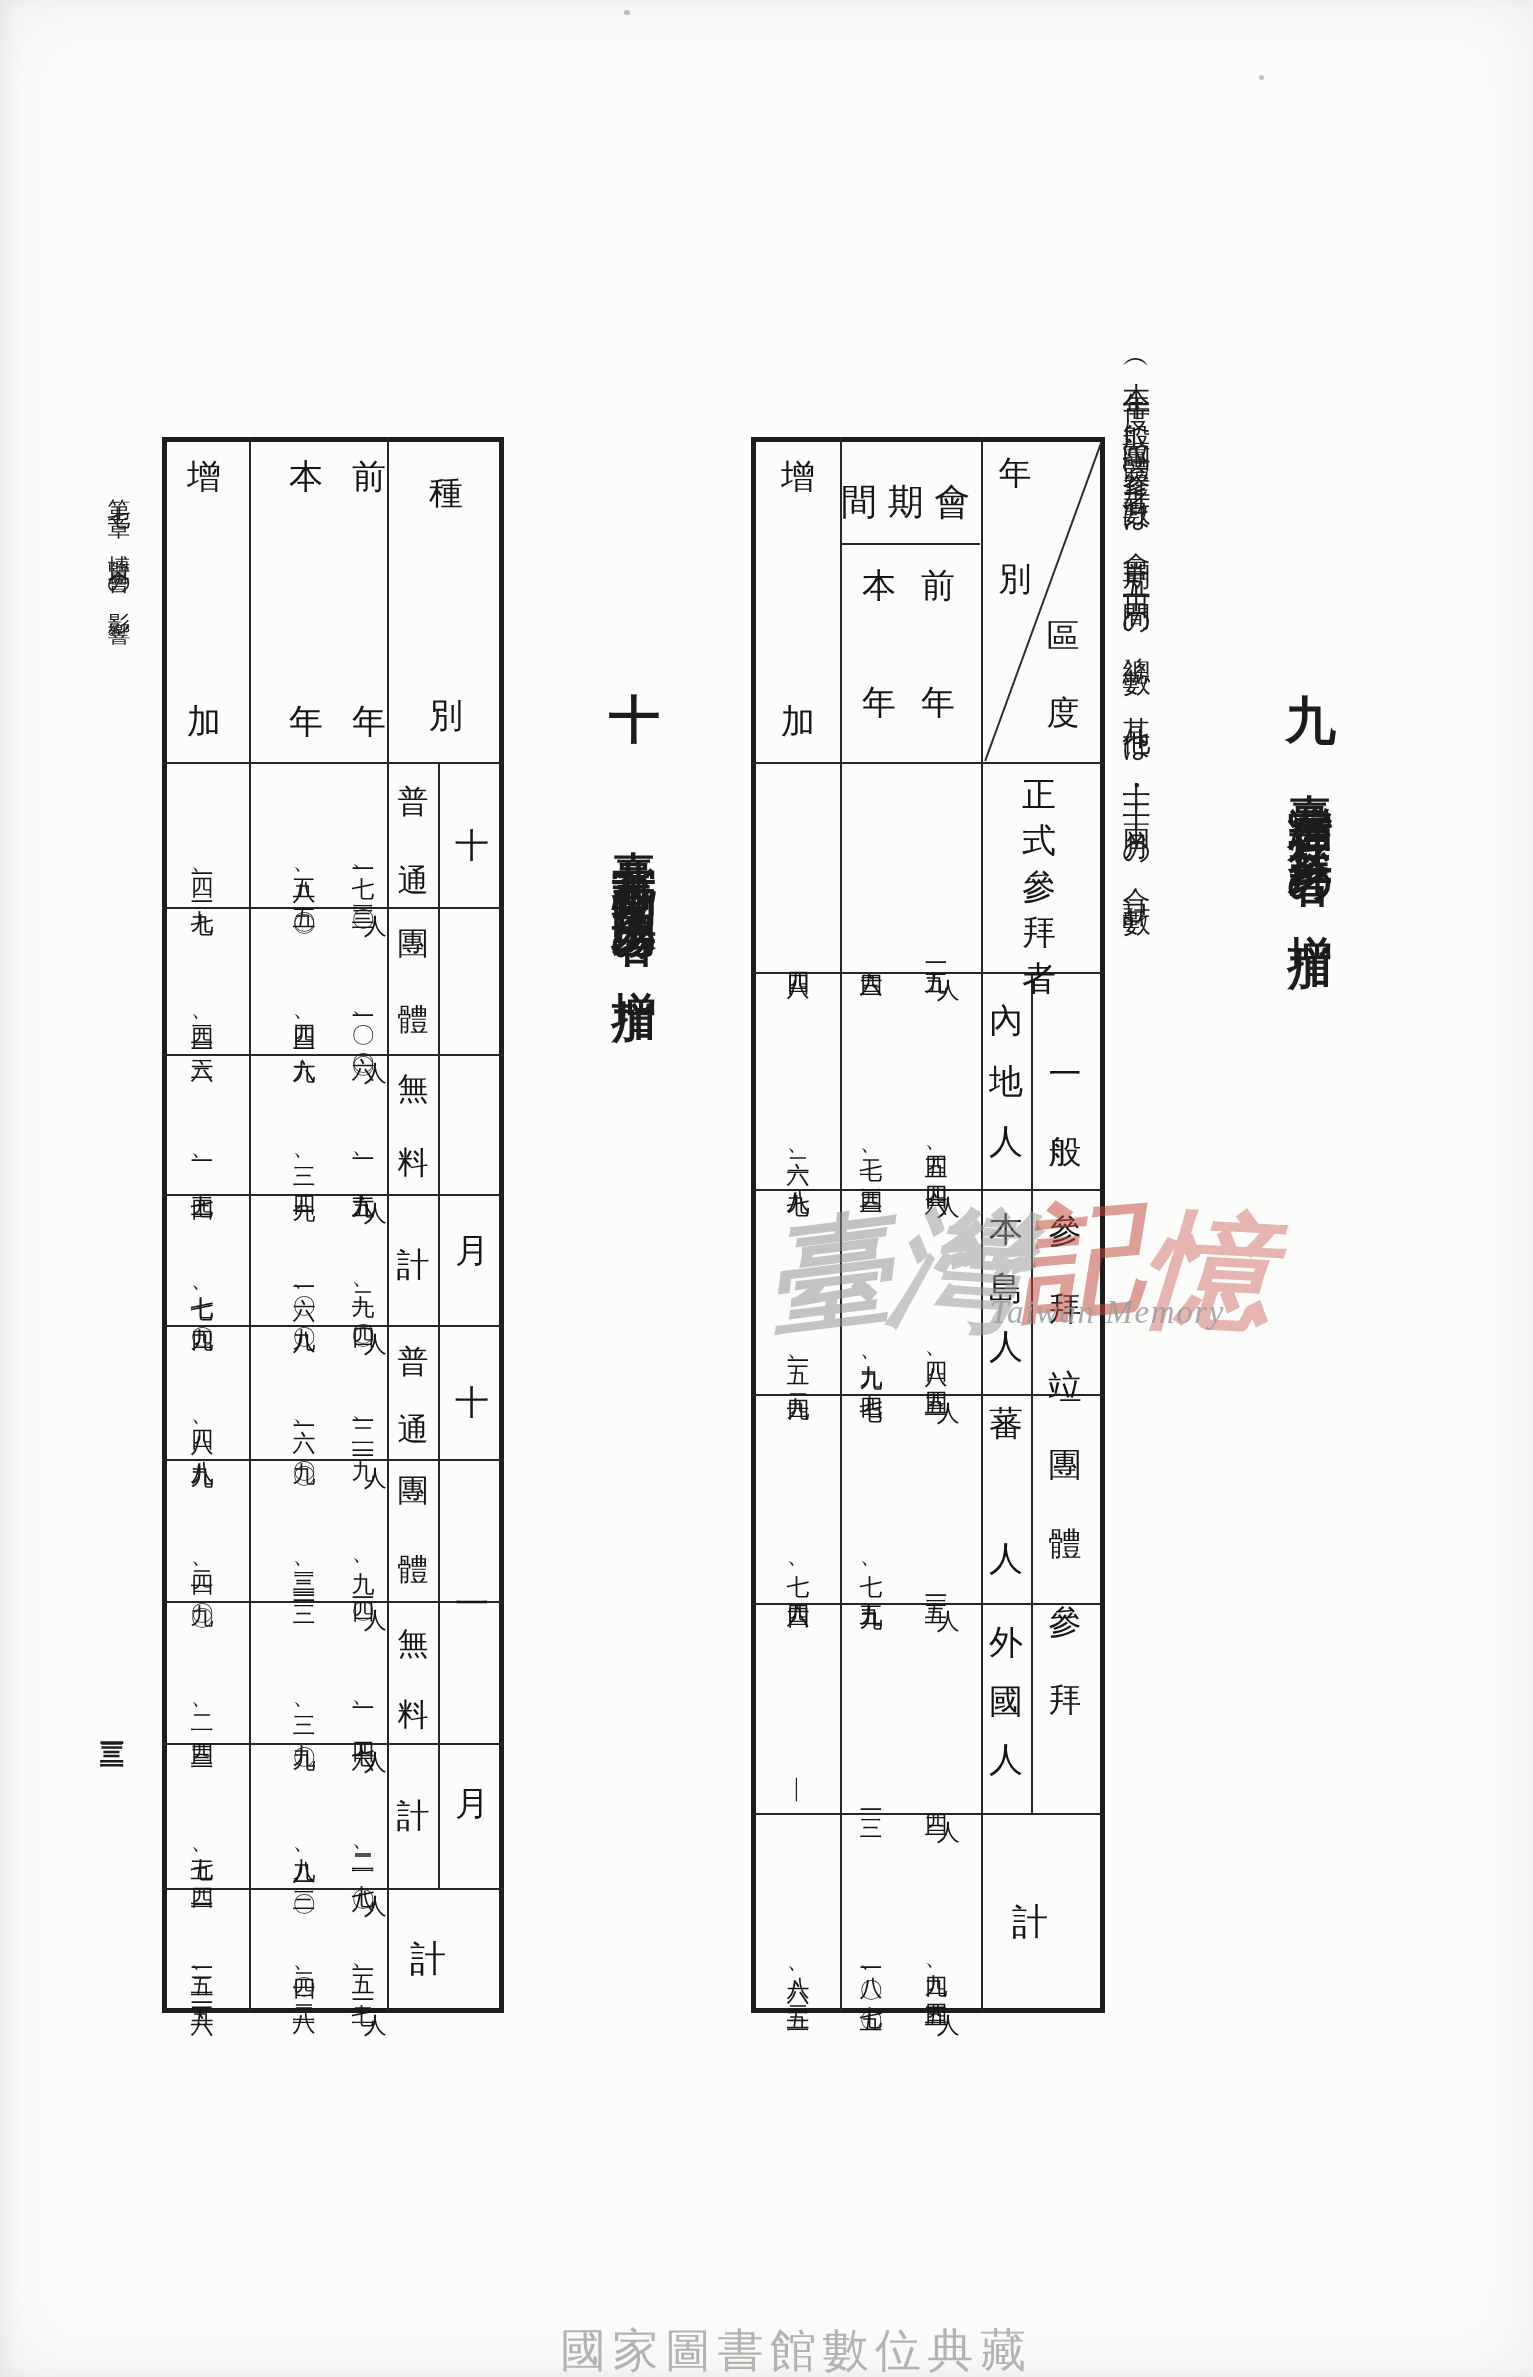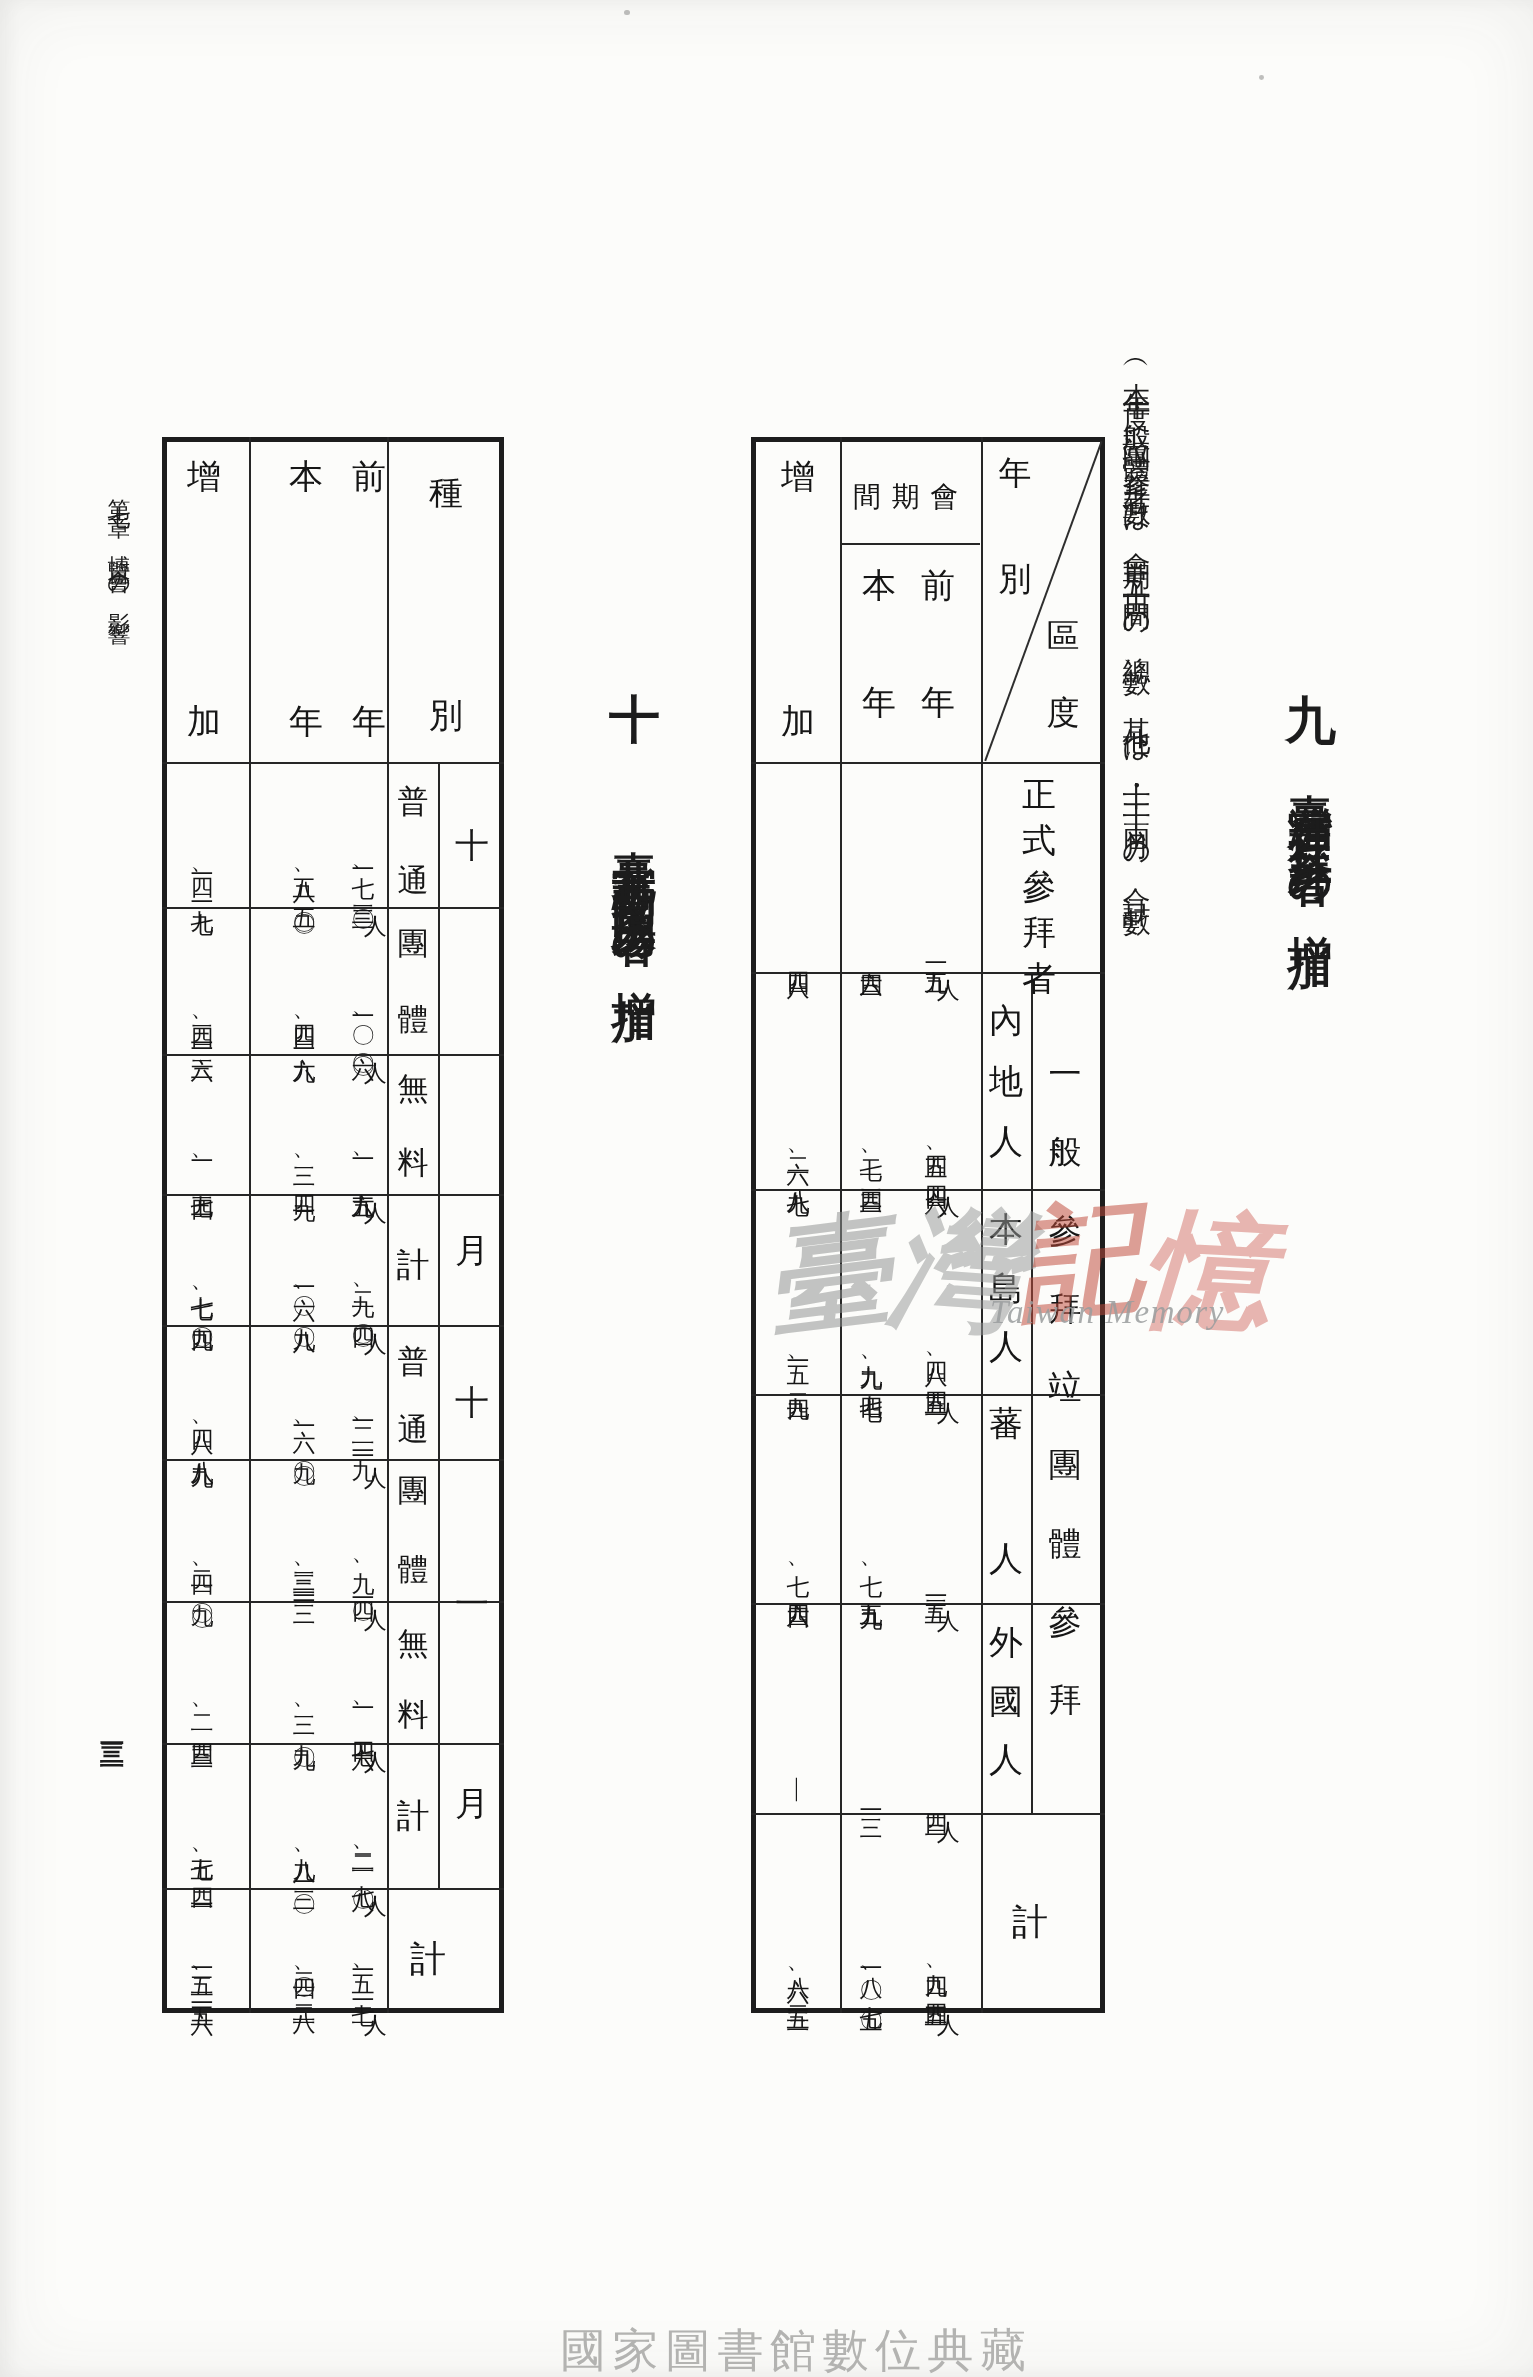--- a/index.html
+++ b/index.html
@@ -9,21 +9,21 @@
   .vtext{position:absolute;writing-mode:vertical-rl;text-orientation:mixed;color:#1c1c1c;white-space:nowrap;}
   .ctr{transform:translateX(-50%);}
   .num{font-size:23px;letter-spacing:2.4px;color:#161616;}
   .u{display:inline-block;transform:translate(12.2px,1.6px);}
   .spread{position:absolute;display:flex;flex-direction:column;justify-content:space-between;
           align-items:center;transform:translateX(-50%);color:#161616;}
   .single{justify-content:center;}
   .hline,.vline{position:absolute;background:#262626;}
   .tframe{position:absolute;border:5.7px solid #1d1d1d;box-sizing:border-box;background:transparent;}
   .rtl-h{position:absolute;direction:rtl;unicode-bidi:bidi-override;transform:translateX(-50%);
-         font-size:28px;letter-spacing:10.6px;color:#161616;white-space:nowrap;}
+         font-size:36px;letter-spacing:10.6px;color:#161616;white-space:nowrap;}
   .diag{position:absolute;left:985px;top:760px;width:340px;height:1.6px;background:#2e2e2e;
         transform-origin:0 50%;transform:rotate(-69.97deg);}
   .wm-char{position:absolute;font-style:italic;font-weight:bold;opacity:.52;pointer-events:none;}
   .wm-latin{position:absolute;font-style:italic;color:#9a9d9e;opacity:.85;font-size:33px;
             letter-spacing:1.6px;pointer-events:none;}
   .credit{position:absolute;font-family:"Liberation Sans","DejaVu Sans",sans-serif;
           color:#b3b3b1;font-size:46px;letter-spacing:6.5px;}
   .speck{position:absolute;background:#8b8b88;border-radius:50%;opacity:.55;}
 </style>
 </head>

